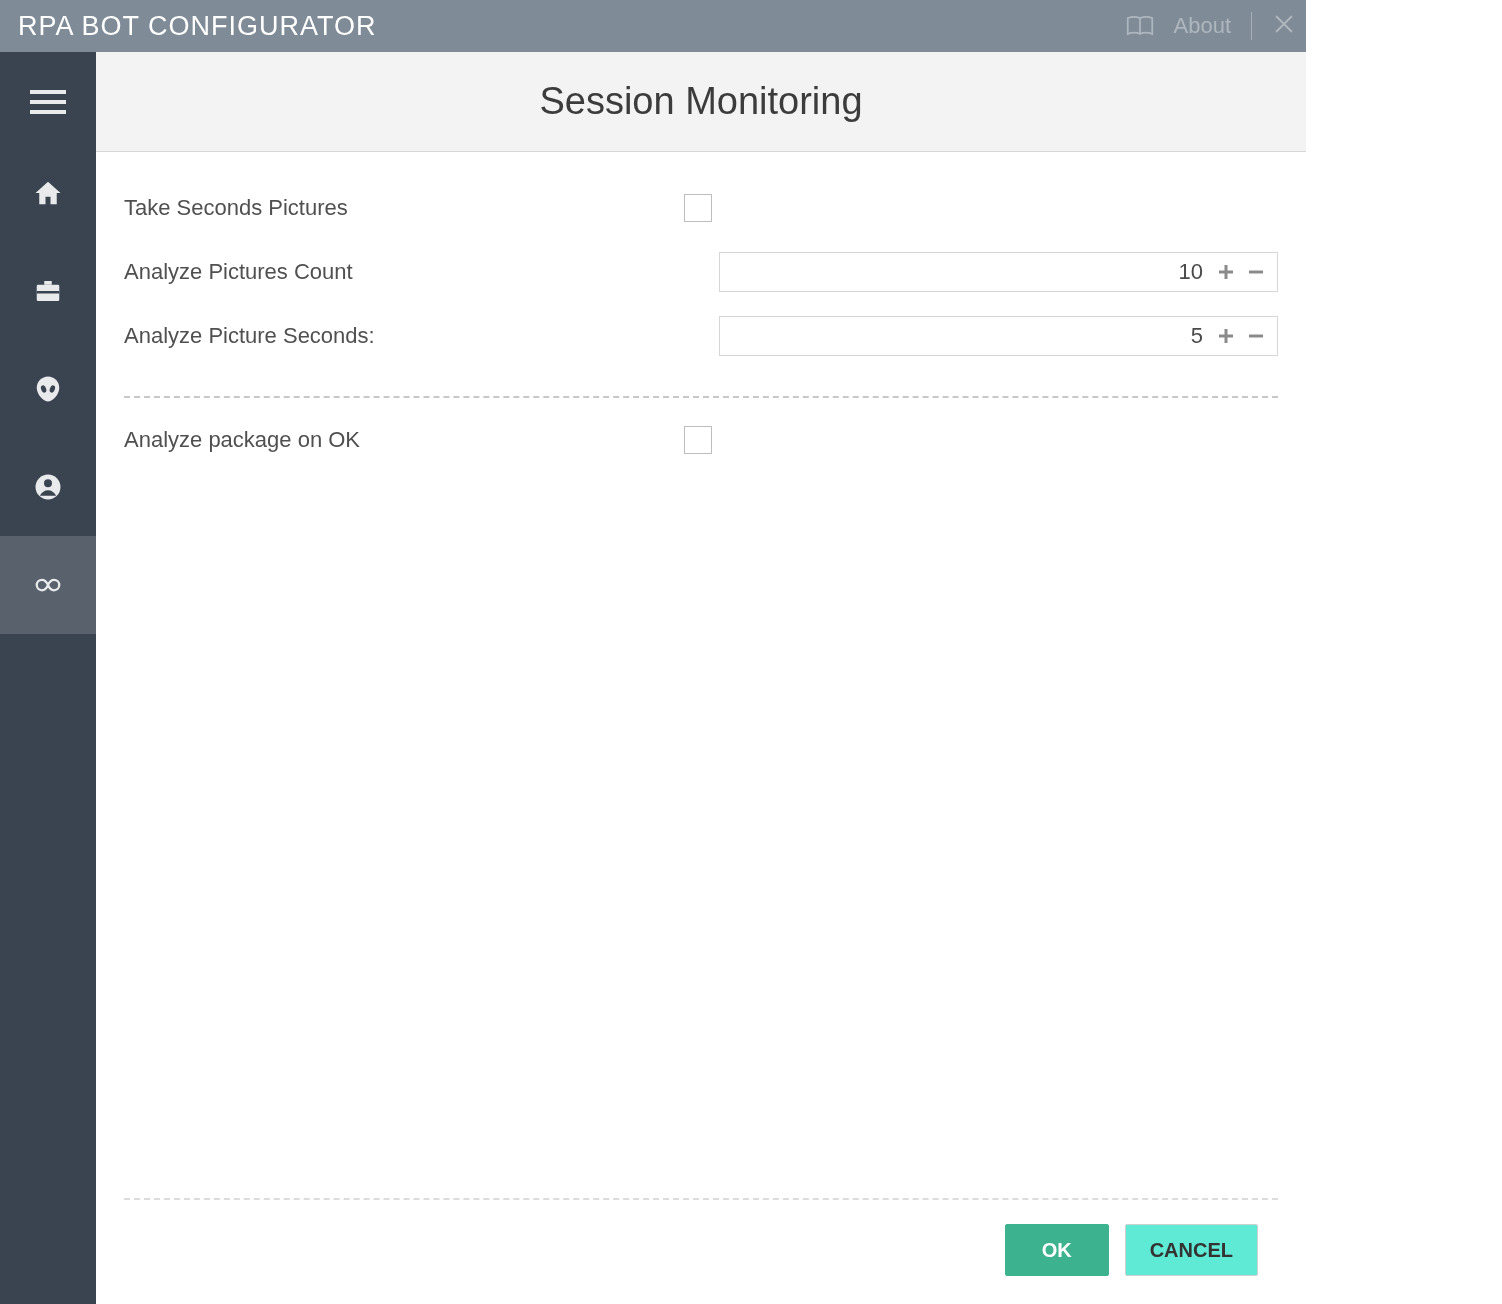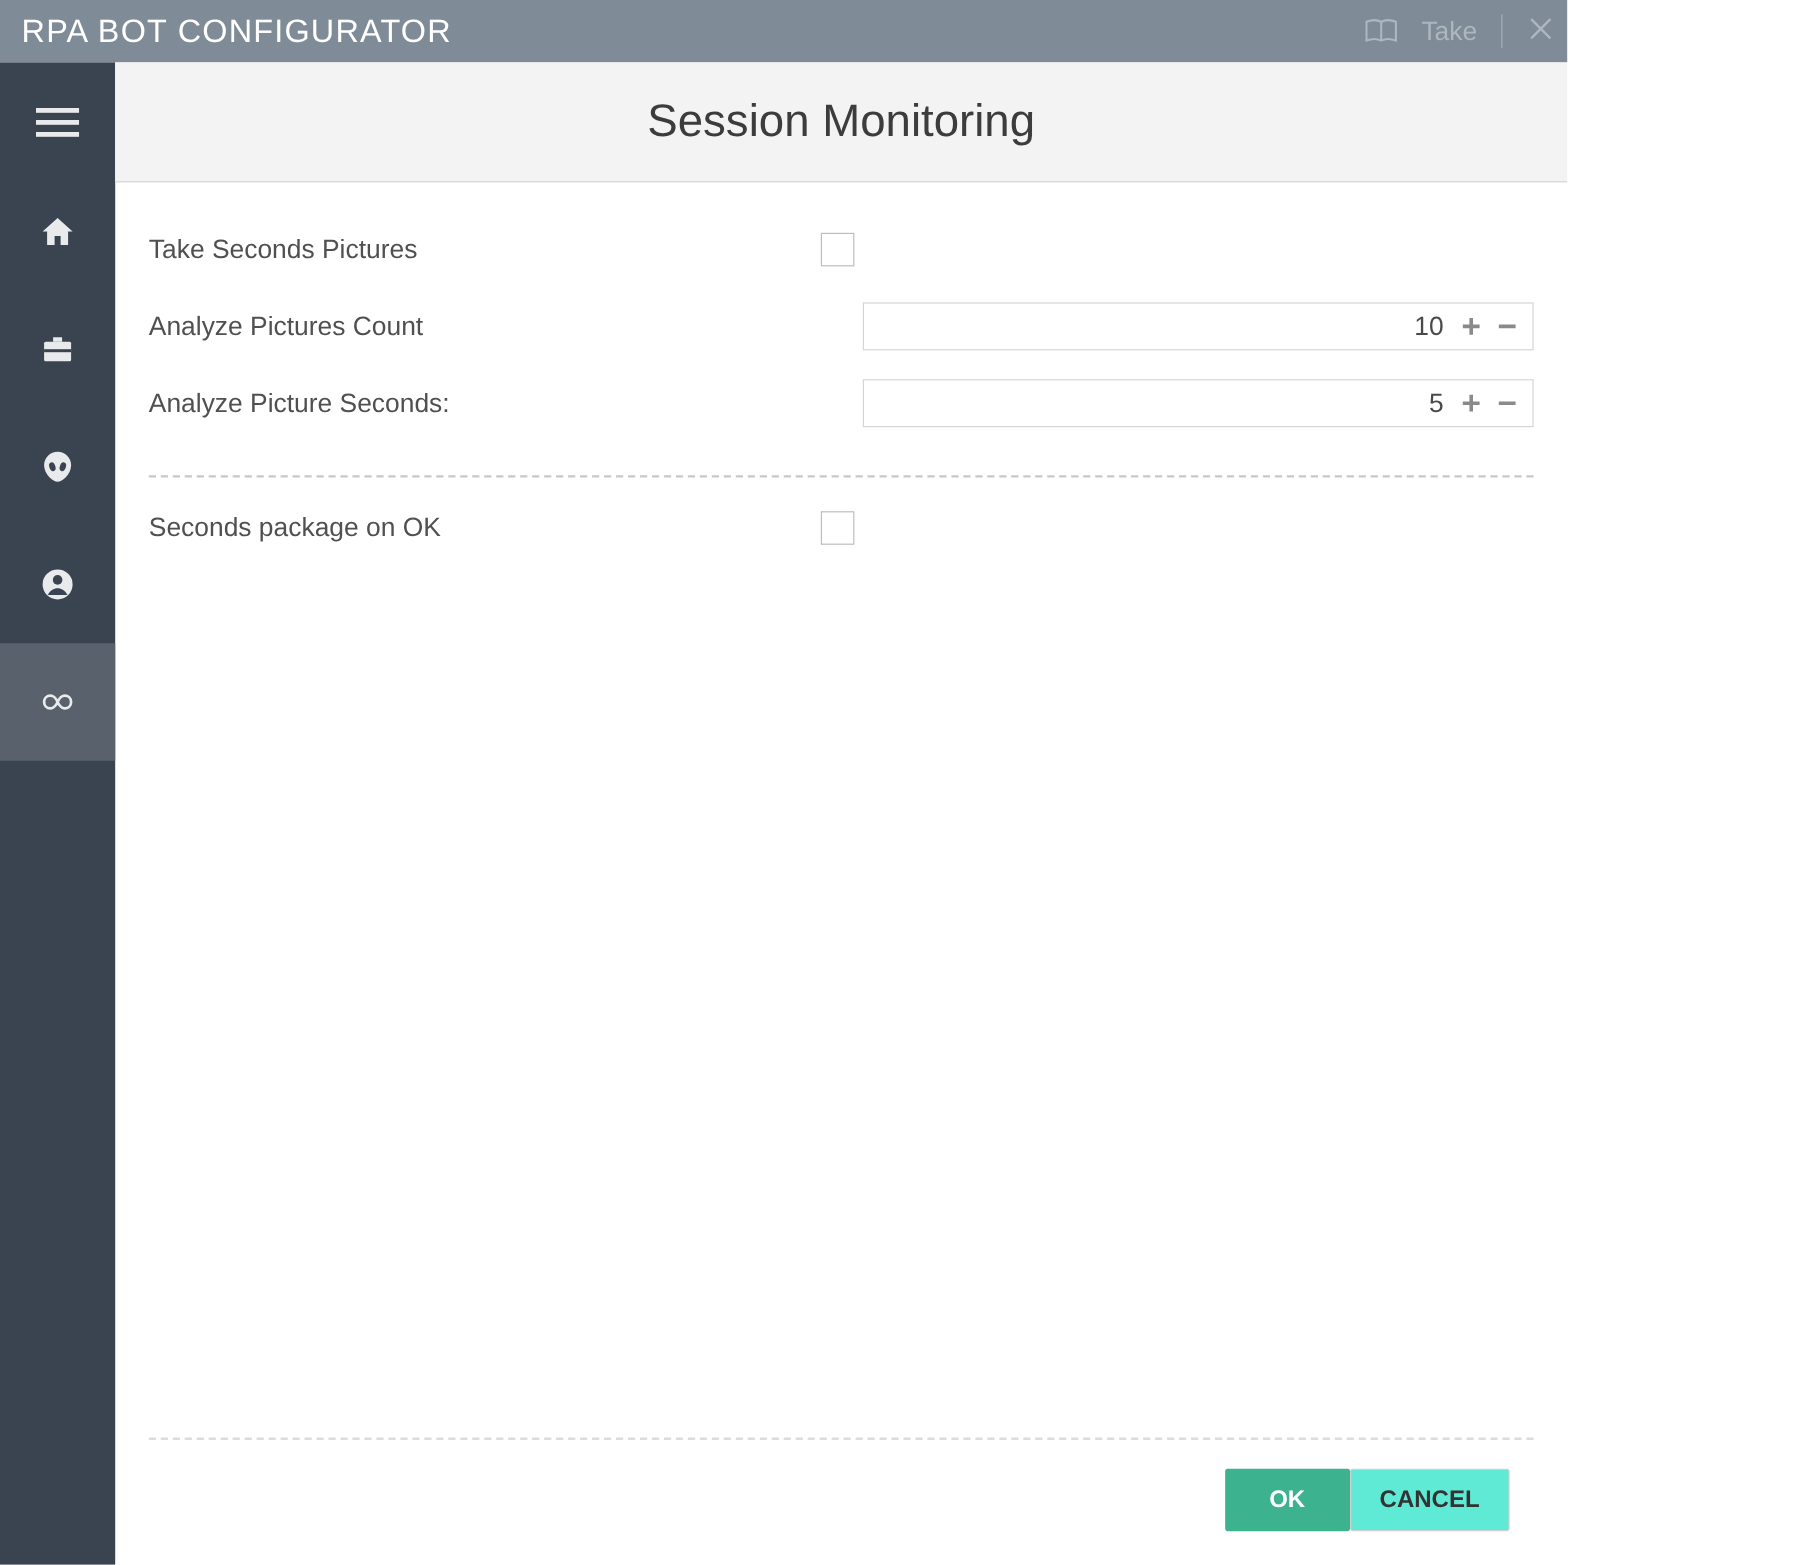--- a/index.html
+++ b/index.html
@@ -49,41 +49,41 @@
   }
   .numeric .value { padding-right: 8px; }
   .step-btn { width: 30px; height: 30px; display:flex; align-items:center; justify-content:center; color:#8a8a8a; cursor:pointer; font-size:26px; font-weight:700; }
 
   .dash-sep { border-top: 2px dashed #c8c8c8; margin: 28px 0 10px 0; }
 
   .spacer { flex:1; }
 
   .button-bar {
     border-top: 2px dashed #dcdcdc; padding: 24px 20px 28px 0;
-    display:flex; justify-content:flex-end;  text-align: center;
+    display:flex; justify-content:flex-end; gap: 16px; text-align: center;
   }
   .btn { height: 52px; min-width: 104px; padding: 0 24px; border:1px solid #cfcfcf; display:flex; align-items:center; justify-content:center; font-size:20px; font-weight:700; cursor:pointer; border-radius:2px; }
   .btn-ok { background:#3cb28e; color:#fff; border-color:#3cb28e; }
   .btn-cancel { background:#5eead4; color:#333; }
 </style>
 </head>
 <body>
 
 <div class="window">
 
   <div class="titlebar">
     <div class="title">RPA BOT CONFIGURATOR</div>
     <div class="tb-right">
       <span class="tb-book">
         <svg viewBox="0 0 32 24" fill="none" stroke="#aeb6be" stroke-width="2">
           <path d="M2 3 C7 1 12 1 16 3 C20 1 25 1 30 3 V21 C25 19 20 19 16 21 C12 19 7 19 2 21 Z"></path>
           <line x1="16" y1="3" x2="16" y2="21"></line>
         </svg>
       </span>
-      <span>Take</span>
+      <span>About</span>
       <span class="tb-sep"></span>
       <span class="tb-close">
         <svg width="24" height="24" viewBox="0 0 24 24" stroke="#aeb6be" stroke-width="2">
             <line x1="4" y1="4" x2="20" y2="20"></line>
             <line x1="20" y1="4" x2="4" y2="20"></line>
           </svg>
       </span>
     </div>
   </div>
 
@@ -180,21 +180,21 @@
                     <line x1="2" y1="9" x2="16" y2="9"></line>
                   </svg>
               </span>
             </div>
           </div>
         </div>
 
         <div class="dash-sep"></div>
 
         <div class="form-row">
-          <div class="label">Seconds package on OK</div>
+          <div class="label">Analyze package on OK</div>
           <div class="control">
             <div class="checkbox"></div>
           </div>
         </div>
 
         <div class="spacer"></div>
 
         <div class="button-bar">
           <div class="btn btn-ok">OK</div>
           <div class="btn btn-cancel">CANCEL</div>

